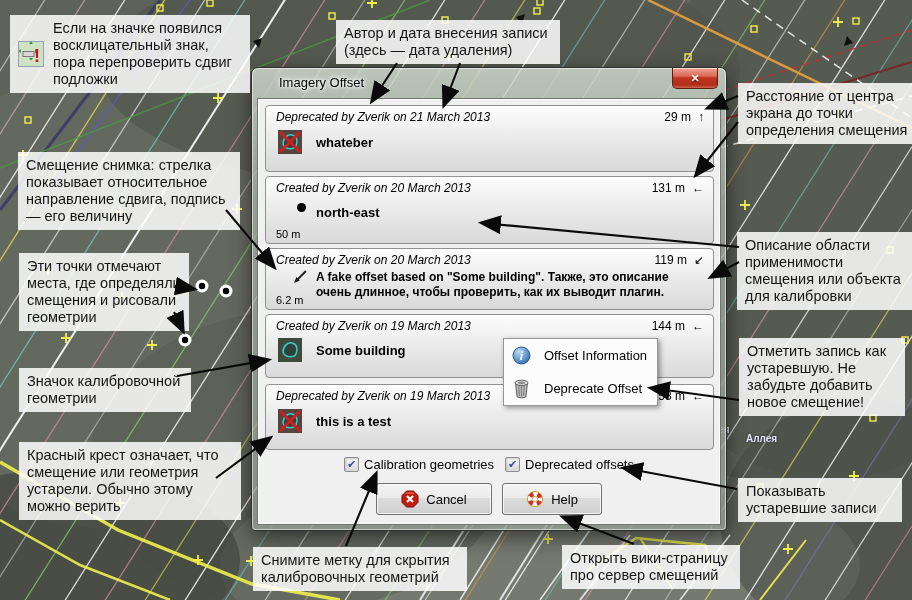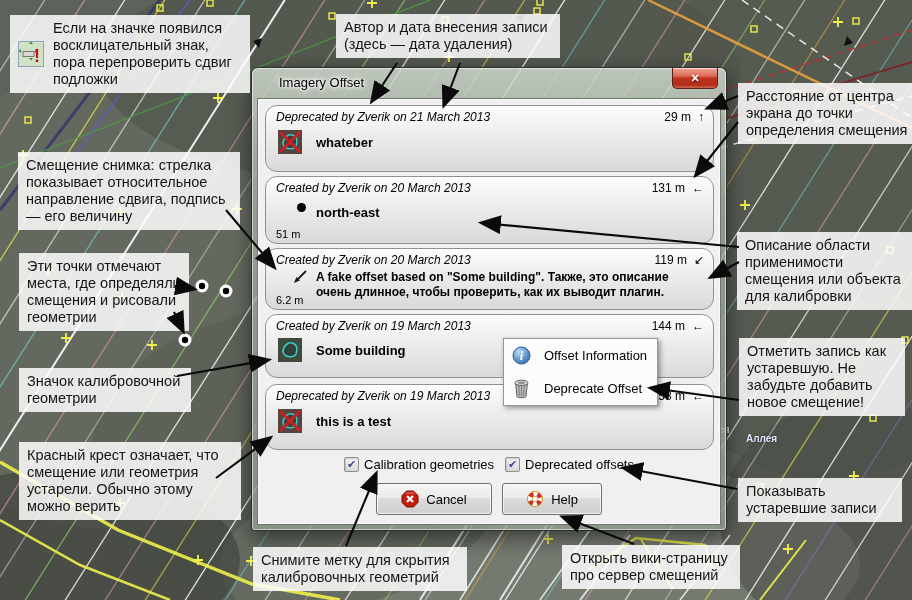--- a/index.html
+++ b/index.html
@@ -17,21 +17,21 @@
   .title{position:absolute;left:11px;top:7px;font-size:13px;color:#000;
          text-shadow:0 0 3px #fff,0 0 5px #fff,0 0 7px #fff;padding-left:16px;}
   .closebtn{position:absolute;top:0px;right:8px;width:44px;height:20px;border:1px solid #5d2017;
     border-top:none;border-radius:0 0 5px 5px;
     background:linear-gradient(180deg,#f0a394,#dd6a55 40%,#c03420 50%,#b12d1a 85%,#d0664f);
     box-shadow:inset 0 1px 0 rgba(255,255,255,.6);color:#fff;font-size:11px;font-weight:bold;
     display:flex;align-items:center;justify-content:center;text-shadow:0 1px 2px #500;cursor:default;}
   .dlgbody{position:absolute;left:5px;right:5px;top:30px;bottom:5px;background:#f0f0f0;
     border:1px solid #70756f;box-shadow:inset 0 0 0 1px #fafafa;}
 
-  .entry{position:absolute;left:7px;width:447px;border:1px solid #919191;border-radius:12px;
+  .entry{position:absolute;left:7px;width:447px;border:1px solid #919191;border-radius:4px;
     background:linear-gradient(180deg,#fdfdfd 0%,#ececec 45%,#d9d9d9 100%);
     box-shadow:inset 0 1px 0 rgba(255,255,255,.9);}
   .ehead{display:flex;justify-content:space-between;align-items:baseline;padding:4px 9px 0 10px;}
   .ehead .who{font-style:italic;font-size:12px;color:#000;}
   .ehead .dist{font-size:12px;color:#000;white-space:nowrap;}
   .ehead .dir{display:inline-block;margin-left:7px;font-size:12px;}
   .ename{position:absolute;left:50px;font-weight:bold;font-size:13px;color:#000;}
   .ename3{position:absolute;left:50px;right:12px;top:21px;font-weight:bold;font-size:12px;
           line-height:15px;color:#000;}
   .eicon{position:absolute;left:12px;}
@@ -212,21 +212,21 @@
         <span class="ename" style="top:29px">whateber</span>
       </div>
 
       <div class="entry" style="top:77px;height:66px">
         <div class="ehead">
           <span class="who">Created by Zverik on 20 March 2013</span>
           <span class="dist"><span>131 m</span><span class="dir">←</span></span>
         </div>
         <span class="edot"></span>
         <span class="ename" style="top:28px">north-east</span>
-        <span class="esub">51 m</span>
+        <span class="esub">50 m</span>
       </div>
 
       <div class="entry" style="top:149px;height:60px">
         <div class="ehead">
           <span class="who">Created by Zverik on 20 March 2013</span>
           <span class="dist"><span>119 m</span><span class="dir">↙</span></span>
         </div>
         <svg class="eicon" style="left:24px;top:19px" width="20" height="20">
           <line x1="16" y1="3" x2="7" y2="12" stroke="#1a1a1a" stroke-width="1.8"></line>
           <polygon points="4,15 9.9,12.6 6.4,9" fill="#1a1a1a"></polygon>
@@ -326,21 +326,21 @@
           <polygon points="11,17 15,17 13,19.5"></polygon>
         <polygon points="3,8 3,12 0.5,10"></polygon>
           <polygon points="17,8 17,12 19.5,10"></polygon>
       </g>
       <rect x="5" y="10.5" width="11" height="5" fill="#d8d8d8" stroke="#777"></rect>
       <text x="16" y="21" font-size="18" font-weight="bold" fill="#cc1111">!</text>
     </svg>
     <span>Если на значке появился восклицательный знак, пора перепроверить сдвиг подложки</span>
   </div>
 
-  <div class="note" style="left:336px;top:14px;width:208px">Автор и дата внесения записи (здесь — дата удаления)</div>
+  <div class="note" style="left:336px;top:20px;width:208px">Автор и дата внесения записи (здесь — дата удаления)</div>
   <div class="note" style="left:738px;top:83px;width:172px">Расстояние от центра экрана до точки определения смещения</div>
   <div class="note" style="left:18px;top:152px;width:206px">Смещение снимка: стрелка показывает относительное направление сдвига, подпись — его величину</div>
   <div class="note" style="left:19px;top:253px;width:154px">Эти точки отмечают места, где определяли смещения и рисовали геометрии</div>
   <div class="note" style="left:19px;top:368px;width:156px">Значок калибровочной геометрии</div>
   <div class="note" style="left:19px;top:442px;width:206px">Красный крест означает, что смещение или геометрия устарели. Обычно этому можно верить</div>
   <div class="note" style="left:737px;top:232px;width:168px">Описание области применимости смещения или объекта для калибровки</div>
   <div class="note" style="left:739px;top:338px;width:150px">Отметить запись как устаревшую. Не забудьте добавить новое смещение!</div>
   <div class="note" style="left:738px;top:478px;width:148px">Показывать устаревшие записи</div>
   <div class="note" style="left:253px;top:547px;width:198px">Снимите метку для скрытия калибровочных геометрий</div>
   <div class="note" style="left:562px;top:545px;width:162px">Открыть вики-страницу про сервер смещений</div>

